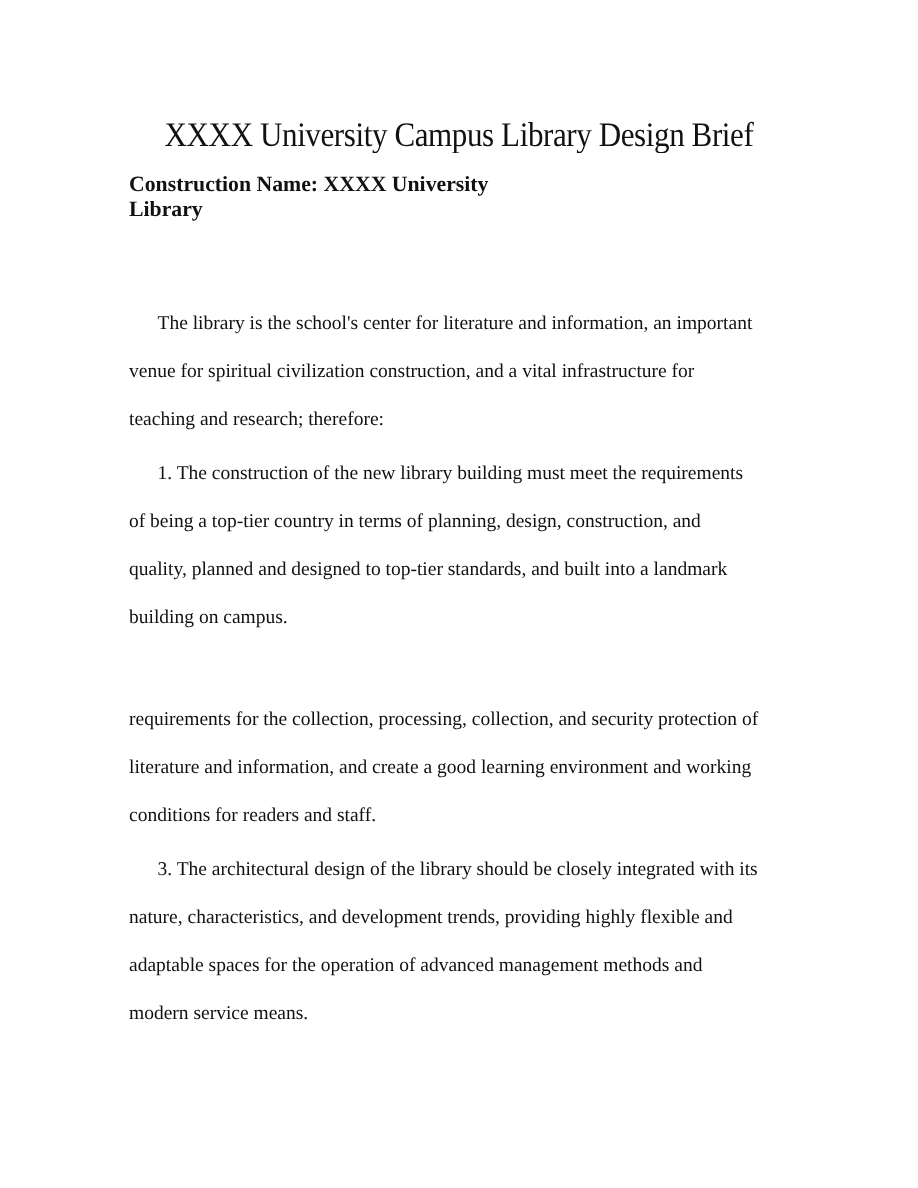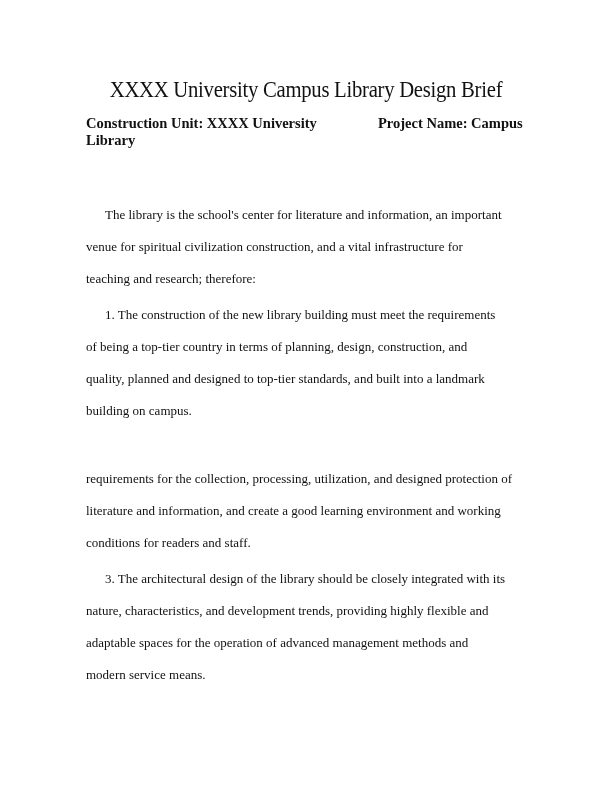--- a/index.html
+++ b/index.html
@@ -13,35 +13,34 @@
     .heading { position: absolute; left: 105px; top: 172px; font-weight: bold; font-size: 14.5px; line-height: 17px; white-space: nowrap; }
     .line { position: absolute; left: 86px; font-size: 13px; line-height: 17px; white-space: nowrap; }
     .line.indent { left: 105px; }
   </style>
 </head>
 <body>
 
 <div class="page">
   <div class="title">XXXX University Campus Library Design Brief</div>
 
-  <div class="meta left">Construction Unit: XXXX University</div>
+  <div class="meta left">Construction Name: XXXX University</div>
   <div class="meta left2">Library</div>
-  <div class="meta right">Project Name: Campus</div>
 
 
   <div class="line indent" style="top:206px">The library is the school's center for literature and information, an important</div>
   <div class="line" style="top:238px">venue for spiritual civilization construction, and a vital infrastructure for</div>
   <div class="line" style="top:270px">teaching and research; therefore:</div>
 
   <div class="line indent" style="top:306px">1. The construction of the new library building must meet the requirements</div>
   <div class="line" style="top:338px">of being a top-tier country in terms of planning, design, construction, and</div>
   <div class="line" style="top:370px">quality, planned and designed to top-tier standards, and built into a landmark</div>
   <div class="line" style="top:402px">building on campus.</div>
 
-  <div class="line" style="top:470px">requirements for the collection, processing, utilization, and designed protection of</div>
+  <div class="line" style="top:470px">requirements for the collection, processing, collection, and security protection of</div>
   <div class="line" style="top:502px">literature and information, and create a good learning environment and working</div>
   <div class="line" style="top:534px">conditions for readers and staff.</div>
 
   <div class="line indent" style="top:570px">3. The architectural design of the library should be closely integrated with its</div>
   <div class="line" style="top:602px">nature, characteristics, and development trends, providing highly flexible and</div>
   <div class="line" style="top:634px">adaptable spaces for the operation of advanced management methods and</div>
   <div class="line" style="top:666px">modern service means.</div>
 </div>
 
 </body></html>

